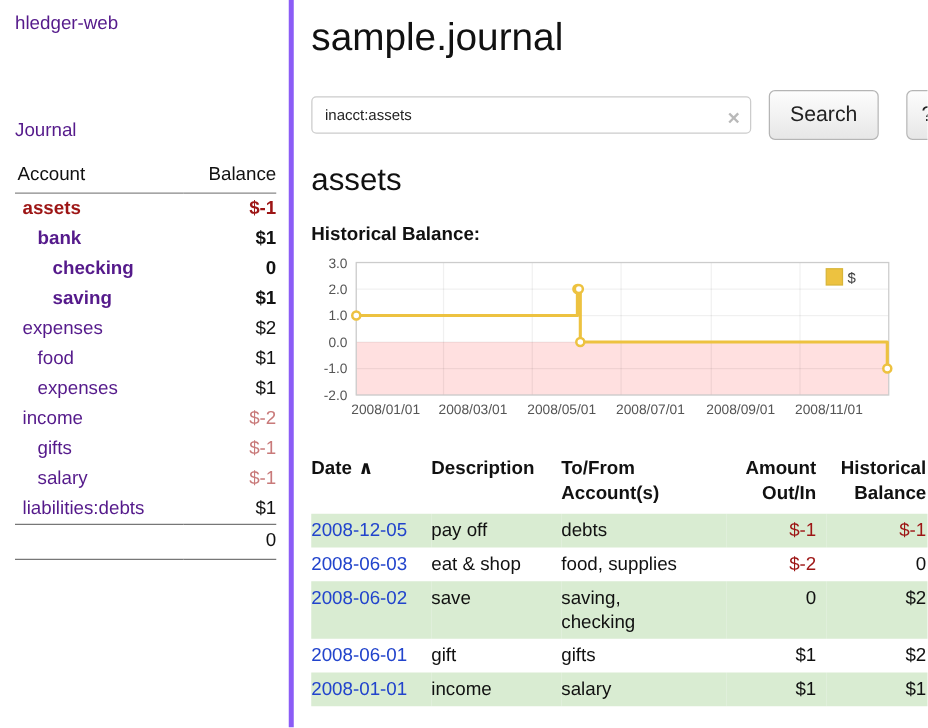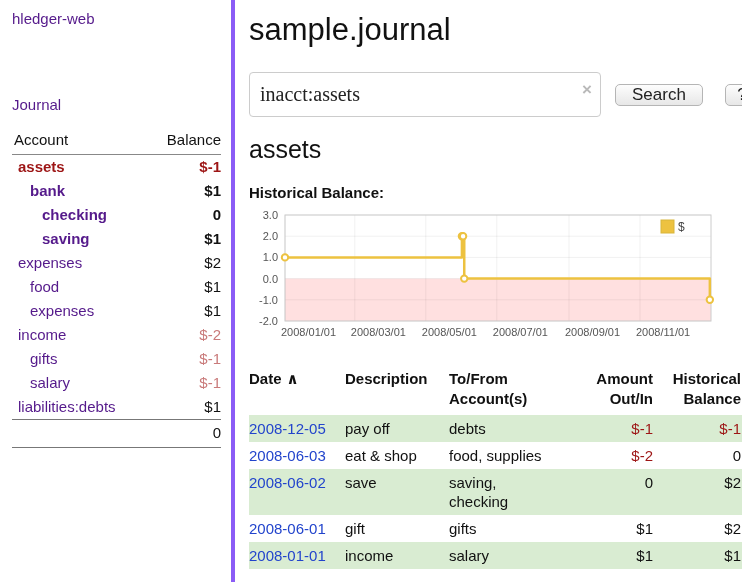--- a/index.html
+++ b/index.html
@@ -25,26 +25,26 @@
   .c-negstrong { color: var(--negStrong); }
   .c-negsoft { color: var(--negSoft); }
   tr.total-row td { border-top: 1px solid #777; border-bottom: 1px solid #777; padding: 3px 0 4px; }
 
   
   main { flex: 1; padding: 8px 6px 0 14px; }
   h1 { font-size: 31px; font-weight: 400; margin-top: 4px; letter-spacing: 0; }
   .searchrow { display: flex; align-items: center; gap: 14px; margin-top: 24px; }
   .searchbox { position: relative; width: 352px; }
   .searchbox input {
-    width: 100%; height: 45px; font-size: 20px; padding: 6px 28px 6px 10px;
-    border: 1px solid #ccc; border-radius: 4px; font-family: Liberation Serif, serif; color: #222; outline: none;
+    width: 100%; height: 30px; font-size: 12px; padding: 6px 28px 6px 10px;
+    border: 1px solid #ccc; border-radius: 4px; font-family: Liberation Sans, sans-serif; color: #222; outline: none;
   }
   .clear { position: absolute; right: 9px; top: 8px; color: #b9b9b9; font-size: 17px; font-weight: bold; cursor: pointer; }
   .btn {
-    height: 22px; padding: 0 16px; font-size: 17px; font-family: inherit; color: #222;
+    height: 40px; padding: 0 16px; font-size: 17px; font-family: inherit; color: #222;
     border: 1px solid #b5b5b5; border-radius: 5px;
     background: linear-gradient(#fdfdfd, #e7e7e7); cursor: pointer;
   }
   .btn.help { width: 34px; padding: 0; margin-left: 8px; }
   h2 { font-size: 25px; font-weight: 400; margin-top: 18px; }
   .chart-label { font-weight: bold; font-size: 15px; margin-top: 20px; }
   #chart { margin-top: 6px; }
   #chart text { font-family: "Liberation Sans", "DejaVu Sans", sans-serif; }
   #chart text.tick { font-size: 11px; fill: #555; }
   #chart text.legend { font-size: 12px; fill: #444; }

